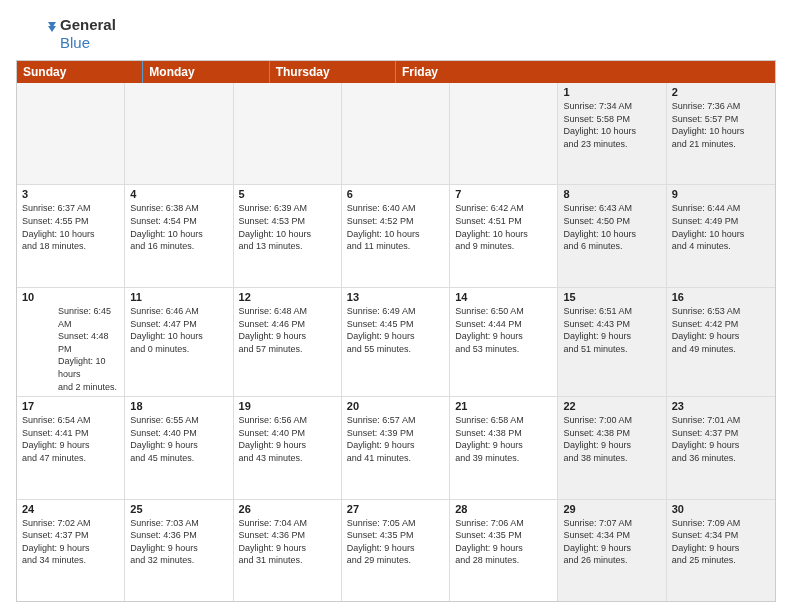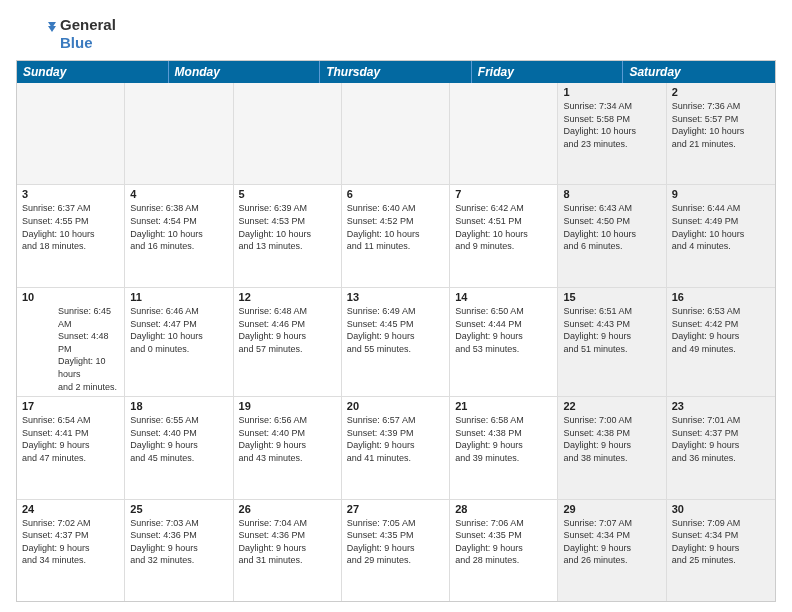--- a/index.html
+++ b/index.html
@@ -42,23 +42,22 @@
       color: #444;
     }
     .calendar {
       flex: 1;
       display: flex;
       flex-direction: column;
       border: 1px solid #ccc;
     }
     .cal-header {
       display: grid;
-      grid-template-columns: repeat(5, 1fr);
-      background: #0369a1;
-      font-style: italic;
+      grid-template-columns: repeat(6, 1fr);
+      background: #c2410c;
     }
     .cal-header-cell {
       color: #fff;
       font-size: 12px;
       font-weight: bold;
       padding: 4px 6px;
       text-align: left;
       border-right: 1px solid #5a9ad4;
     }
     .cal-header-cell:last-child { border-right: none; }
@@ -103,36 +102,35 @@
 
 <div class="page">
   <div class="header">
     <div class="logo">
     <svg viewBox="0 0 40 30" width="40" height="30" style="margin-top:2px;">
       <polygon points="32,2 40,2 36,8" fill="#3a7abf"></polygon>
       <polygon points="36,8 44,8 40,14" fill="#3a7abf" transform="translate(-4,-2)"></polygon>
     </svg>
     <div style="display:flex;flex-direction:column;line-height:1.2;">
       <span style="font-size:15px;font-weight:bold;color:#333;">General</span>
-      <span style="font-size:15px;font-weight:bold;color:#3a7abf;">Blue</span>
+      <span style="font-size:15px;font-weight:normal;color:#3a7abf;">Blue</span>
     </div>
   </div>
     <div class="title-block">
       <div class="month-title"></div>
       <div class="location"></div>
     </div>
   </div>
 
   <div class="calendar">
     <div class="cal-header">
     <div class="cal-header-cell">Sunday</div>
         <div class="cal-header-cell">Monday</div>
         <div class="cal-header-cell">Thursday</div>
         <div class="cal-header-cell">Friday</div>
-        <div class="cal-header-cell">Saturday</div>
       </div>
     <div class="cal-body">
     <div class="cal-row">
           <div class="cal-cell empty"></div>
           <div class="cal-cell empty"></div>
           <div class="cal-cell empty"></div>
           <div class="cal-cell empty"></div>
           <div class="cal-cell empty"></div>
           <div class="cal-cell shaded">
             <div class="day-num">1</div>

